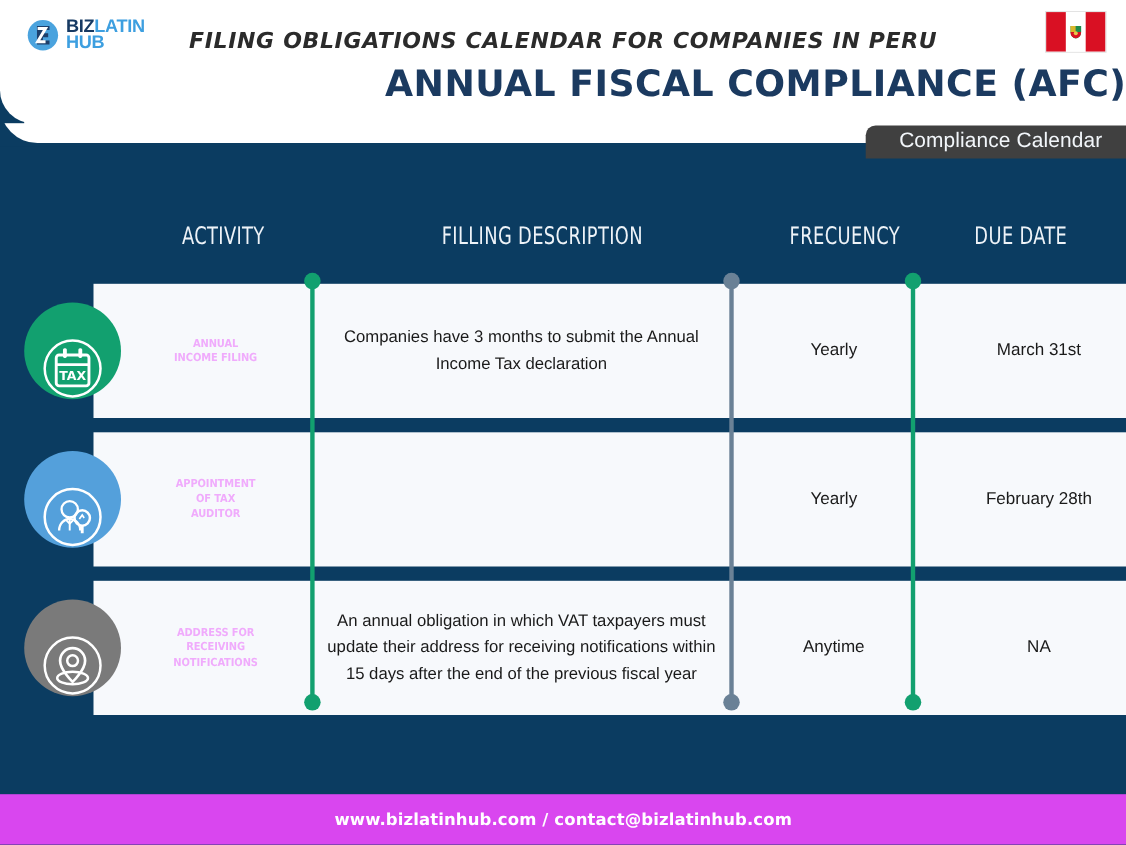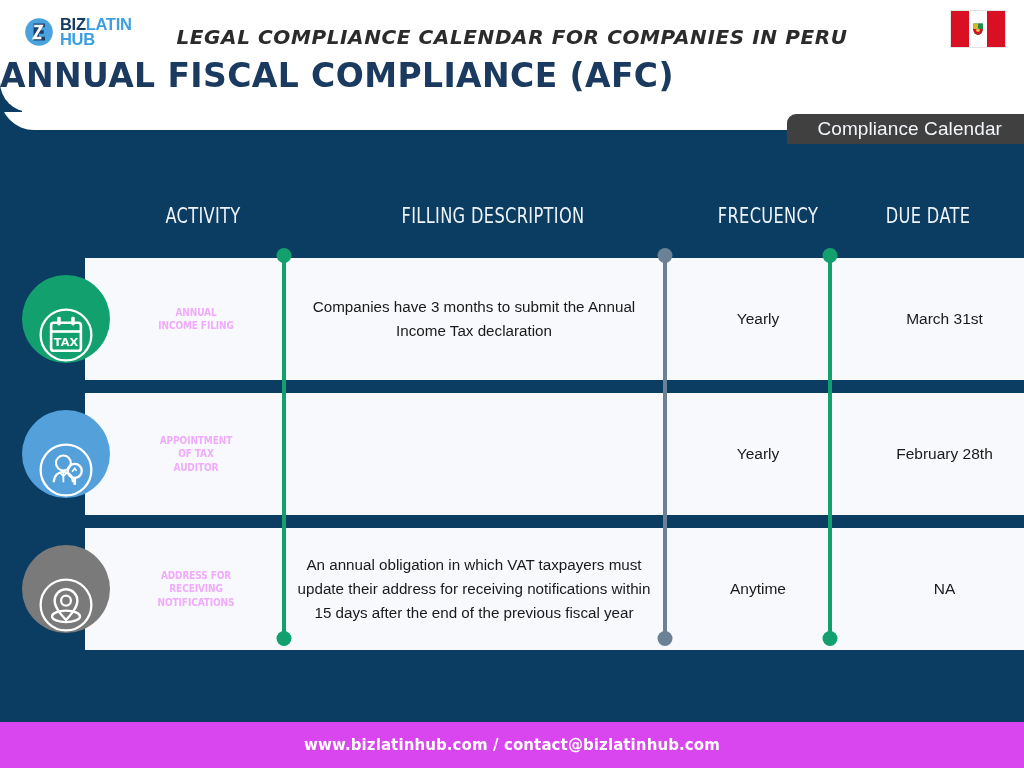--- a/index.html
+++ b/index.html
@@ -77,21 +77,21 @@
     font-weight: bold;
     font-size: 20px;
     letter-spacing: 0.6px;
     color: #2b2b2b;
     font-family: "DejaVu Sans", sans-serif;
   }
   .head-title {
     position: absolute;
     top: 56px;
     left: 0; right: 0;
-    text-align: left;
+    text-align: right;
     font-weight: bold;
     font-size: 33px;
     letter-spacing: 0.4px;
     color: #1b3a60;
     font-family: "DejaVu Sans", sans-serif;
   }
 
   
   .flag {
     position: absolute;
@@ -266,21 +266,21 @@
         <circle cx="50" cy="50" r="46" fill="#4aa3de"></circle>
         <path d="M32 22 L70 22 L70 34 L50 34 L50 44 L66 44 L66 56 L50 56 L50 66 L70 66 L70 78 L32 78 Z" fill="#1d3f6b"></path>
         <path d="M34 30 L58 30 L34 70 L58 70" fill="none" stroke="#ffffff" stroke-width="9" stroke-linejoin="miter"></path>
       </svg>
       <div class="logo-text">
         <span class="logo-biz">BIZ</span><span class="logo-latin">LATIN</span>
         <span class="logo-hub">HUB</span>
       </div>
     </div>
 
-    <div class="head-sub">LEGAL COMPLIANCE CALENDAR FOR COMPANIES IN PERU</div>
+    <div class="head-sub">FILING OBLIGATIONS CALENDAR FOR COMPANIES IN PERU</div>
     <div class="head-title">ANNUAL FISCAL COMPLIANCE (AFC)</div>
 
     <svg class="flag" viewBox="0 0 90 60">
       <rect x="0" y="0" width="30" height="60" fill="#d91023"></rect>
       <rect x="30" y="0" width="30" height="60" fill="#ffffff"></rect>
       <rect x="60" y="0" width="30" height="60" fill="#d91023"></rect>
       <g transform="translate(45,30)">
         <path d="M-8,-9 h16 v9 a8,10 0 0 1 -16,0 z" fill="#1f8a4c"></path>
         <path d="M-8,-9 h8 v9 h-8 z" fill="#d9b62a"></path>
         <path d="M0,-9 h8 v9 h-8 z" fill="#1f8a4c"></path>

